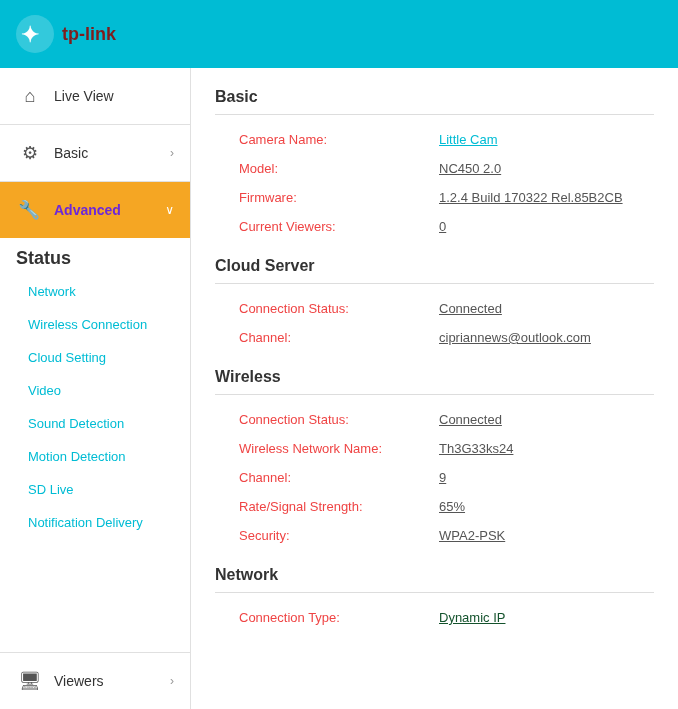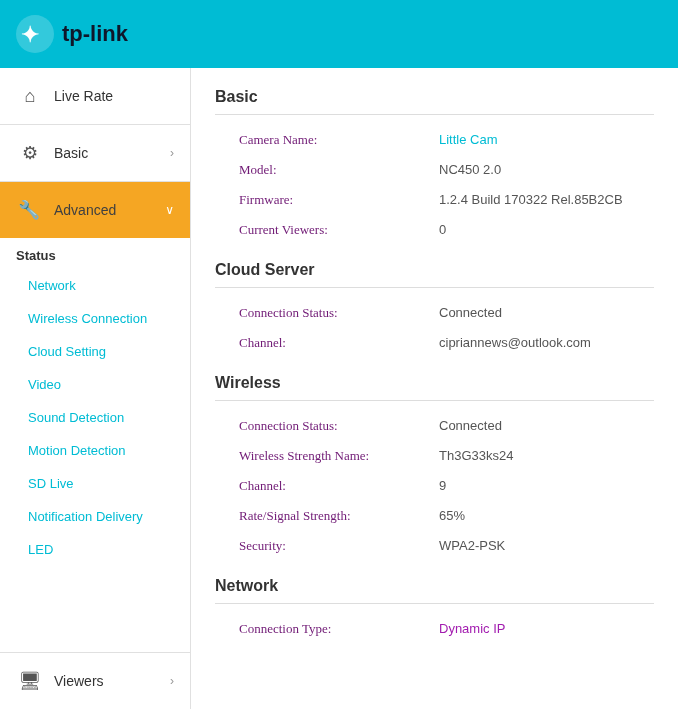--- a/index.html
+++ b/index.html
@@ -77,31 +77,31 @@
       border-bottom: 1px solid #e0e0e0;
     }
 
     
     .nav-advanced {
       background: #f5a623;
       color: #fff;
       border-bottom: none;
     }
     .nav-advanced .item-icon { color: #fff; }
-    .nav-advanced .item-label { color: #404040; font-weight: normal; }
+    .nav-advanced .item-label { color: #6d28d9; font-weight: bold; }
     .nav-advanced .chevron { color: #fff; }
 
     
     .sidebar-sub-section {
       background: #fff;
     }
     .sub-section-header {
       padding: 10px 16px 6px 16px;
       font-weight: bold;
-      font-size: 13px;
+      font-size: 18px;
       color: #333;
     }
     .sub-item {
       padding: 9px 16px 9px 28px;
       cursor: pointer;
       color: #00bcd4;
       font-size: 13px;
       border-left: none;
     }
 
@@ -137,53 +137,53 @@
     .info-table {
       width: 100%;
       border-collapse: collapse;
       margin-bottom: 8px;
     }
     .info-table td {
       padding: 7px 8px 7px 24px;
       vertical-align: top;
     }
     .info-table td:first-child {
-      color: #701a75;
+      color: #ef4444;
       width: 200px;
       white-space: nowrap;
-      font-family: Liberation Serif, serif;
     }
     .info-table td:last-child {
       color: #555;
+      text-decoration: underline;
     }
 
     .section-block {
       margin-bottom: 16px;
     }
   </style>
 </head>
 <body>
 
 <div class="header">
   <div class="logo-container">
     <svg class="logo-icon" viewBox="0 0 38 38" fill="none" xmlns="http://www.w3.org/2000/svg">
       <circle cx="19" cy="19" r="19" fill="white" opacity="0.2"></circle>
       <text x="5" y="27" font-size="22" font-weight="bold" fill="white" font-family="Arial">✦</text>
     </svg>
-    <span style="color:#0f172a;font-size:22px;font-weight:bold;">tp-link</span>
+    <span style="color:#7f1d1d;font-size:18px;font-weight:bold;">tp-link</span>
   </div>
 </div>
 
 <div class="main-layout">
 
   <div class="sidebar">
 
     <div class="sidebar-item nav-live-view">
       <span class="item-icon">⌂</span>
-      <span class="item-label">Live Rate</span>
+      <span class="item-label">Live View</span>
     </div>
 
     <div class="sidebar-item nav-basic">
       <span class="item-icon">⚙</span>
       <span class="item-label">Basic</span>
       <span class="chevron">›</span>
     </div>
 
     <div class="sidebar-item nav-advanced">
       <span class="item-icon" style="color:white;">🔧</span>
@@ -195,21 +195,20 @@
       <div class="sub-section-header">Status</div>
 
       <div class="sub-item">Network</div>
       <div class="sub-item">Wireless Connection</div>
       <div class="sub-item">Cloud Setting</div>
       <div class="sub-item">Video</div>
       <div class="sub-item">Sound Detection</div>
       <div class="sub-item">Motion Detection</div>
       <div class="sub-item">SD Live</div>
       <div class="sub-item">Notification Delivery</div>
-      <div class="sub-item">LED</div>
     </div>
 
     <div class="sidebar-item nav-system" style="margin-top:auto;">
       <span class="item-icon">🖥</span>
       <span class="item-label">Viewers</span>
       <span class="chevron">›</span>
     </div>
   </div>
 
   <div class="content">
@@ -259,21 +258,21 @@
     <div class="section-block">
       <div class="section-title">Wireless</div>
       <hr class="section-divider">
       <table class="info-table">
         <tbody>
             <tr>
           <td>Connection Status:</td>
           <td>Connected</td>
         </tr>
         <tr>
-          <td>Wireless Strength Name:</td>
+          <td>Wireless Network Name:</td>
           <td>Th3G33ks24</td>
         </tr>
         <tr>
           <td>Channel:</td>
           <td>9</td>
         </tr>
         <tr>
           <td>Rate/Signal Strength:</td>
           <td>65%</td>
         </tr>
@@ -285,20 +284,20 @@
         </table>
     </div>
 
     <div class="section-block">
       <div class="section-title">Network</div>
       <hr class="section-divider">
       <table class="info-table">
         <tbody>
             <tr>
           <td>Connection Type:</td>
-          <td style="color:#a21caf;">Dynamic IP</td>
+          <td style="color:#14532d;">Dynamic IP</td>
         </tr>
       </tbody>
         </table>
     </div>
 
   </div>
 </div>
 
 </body></html>

